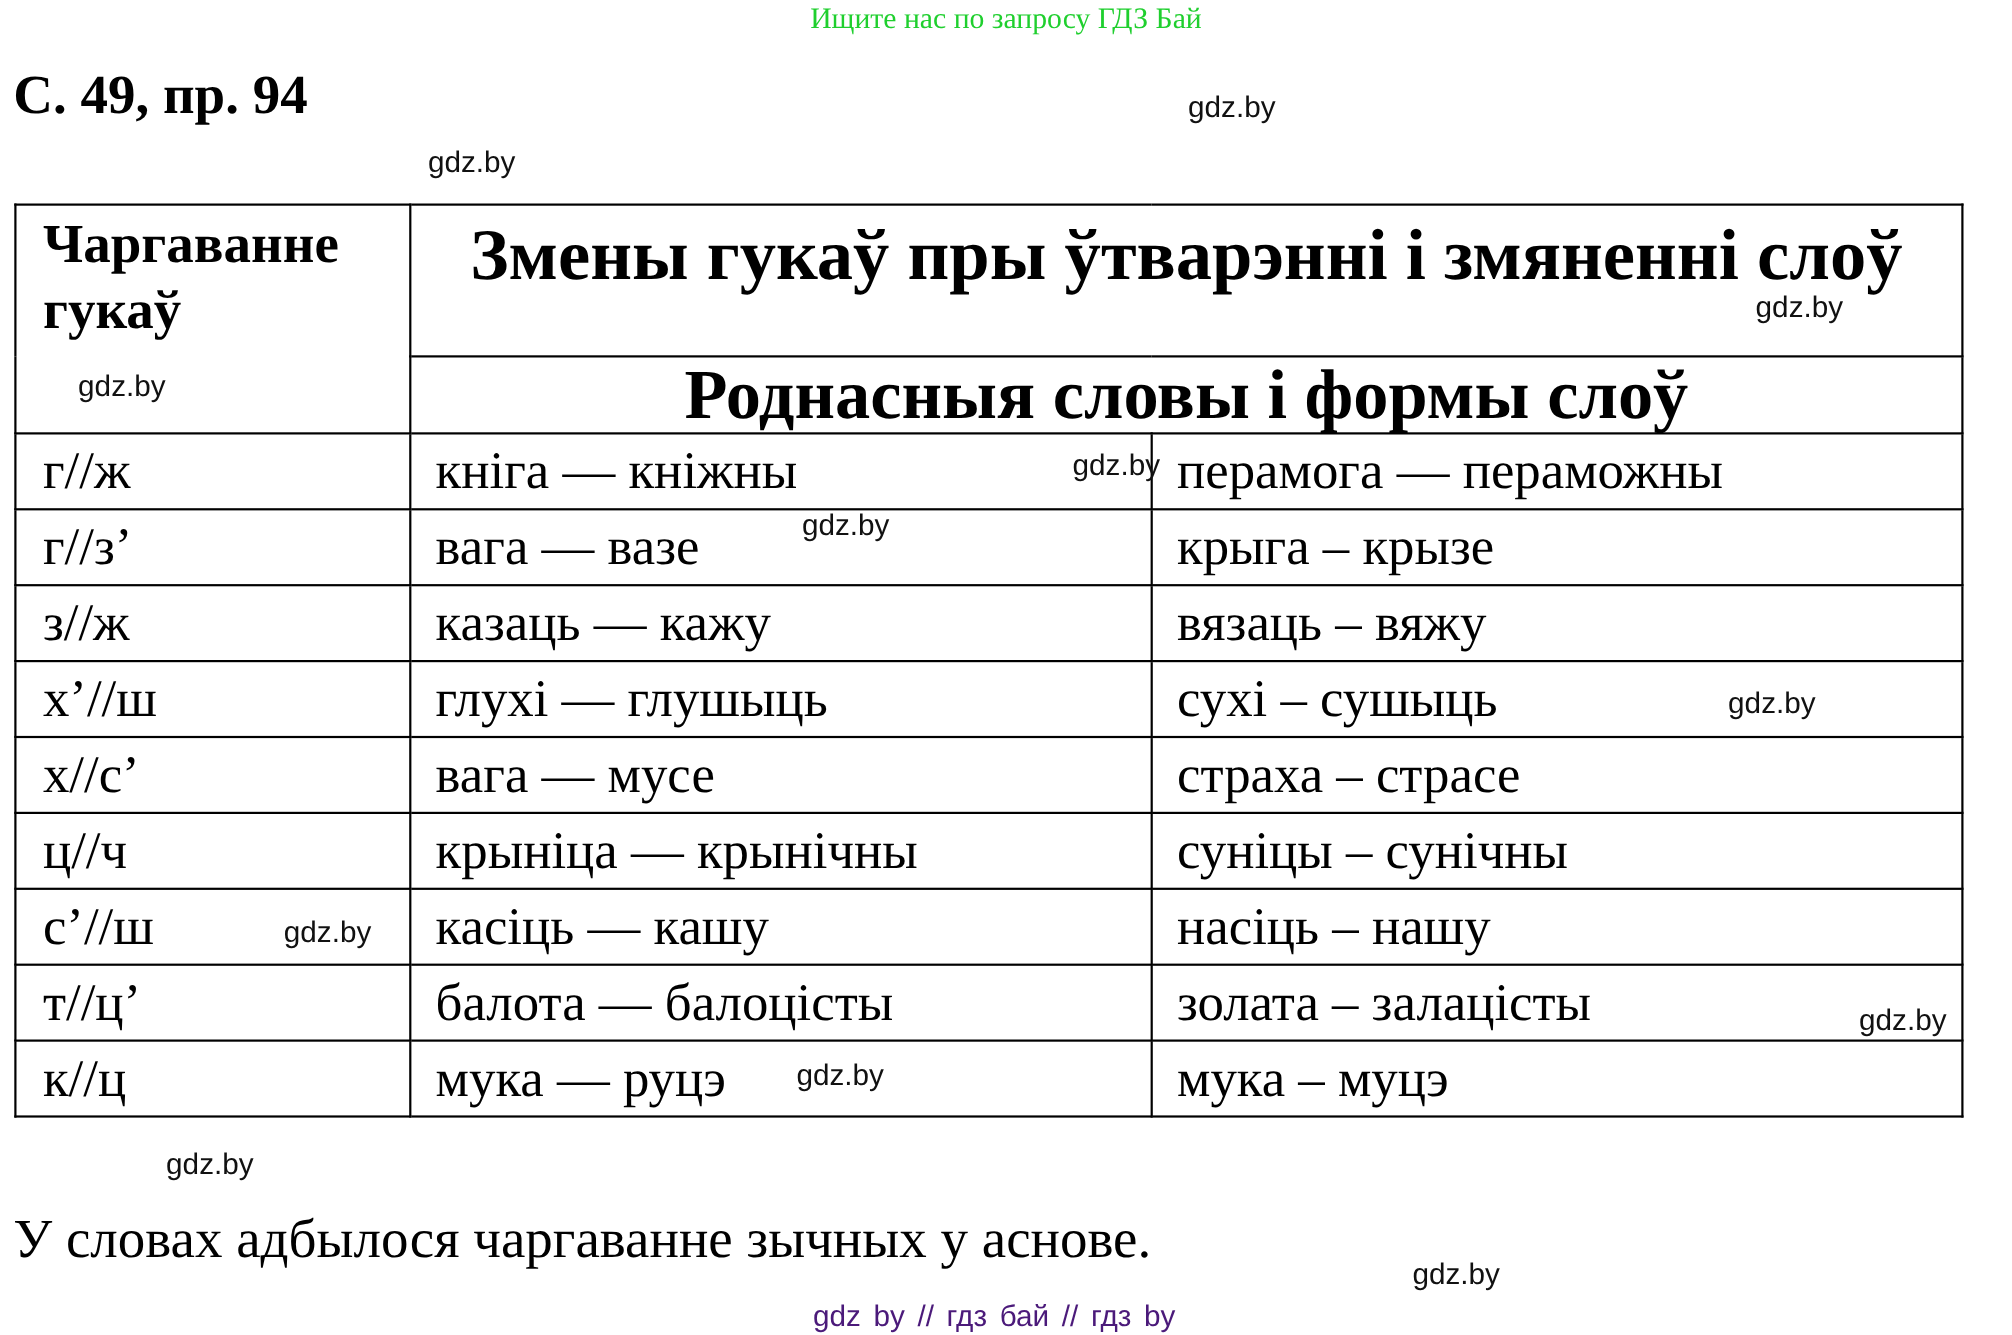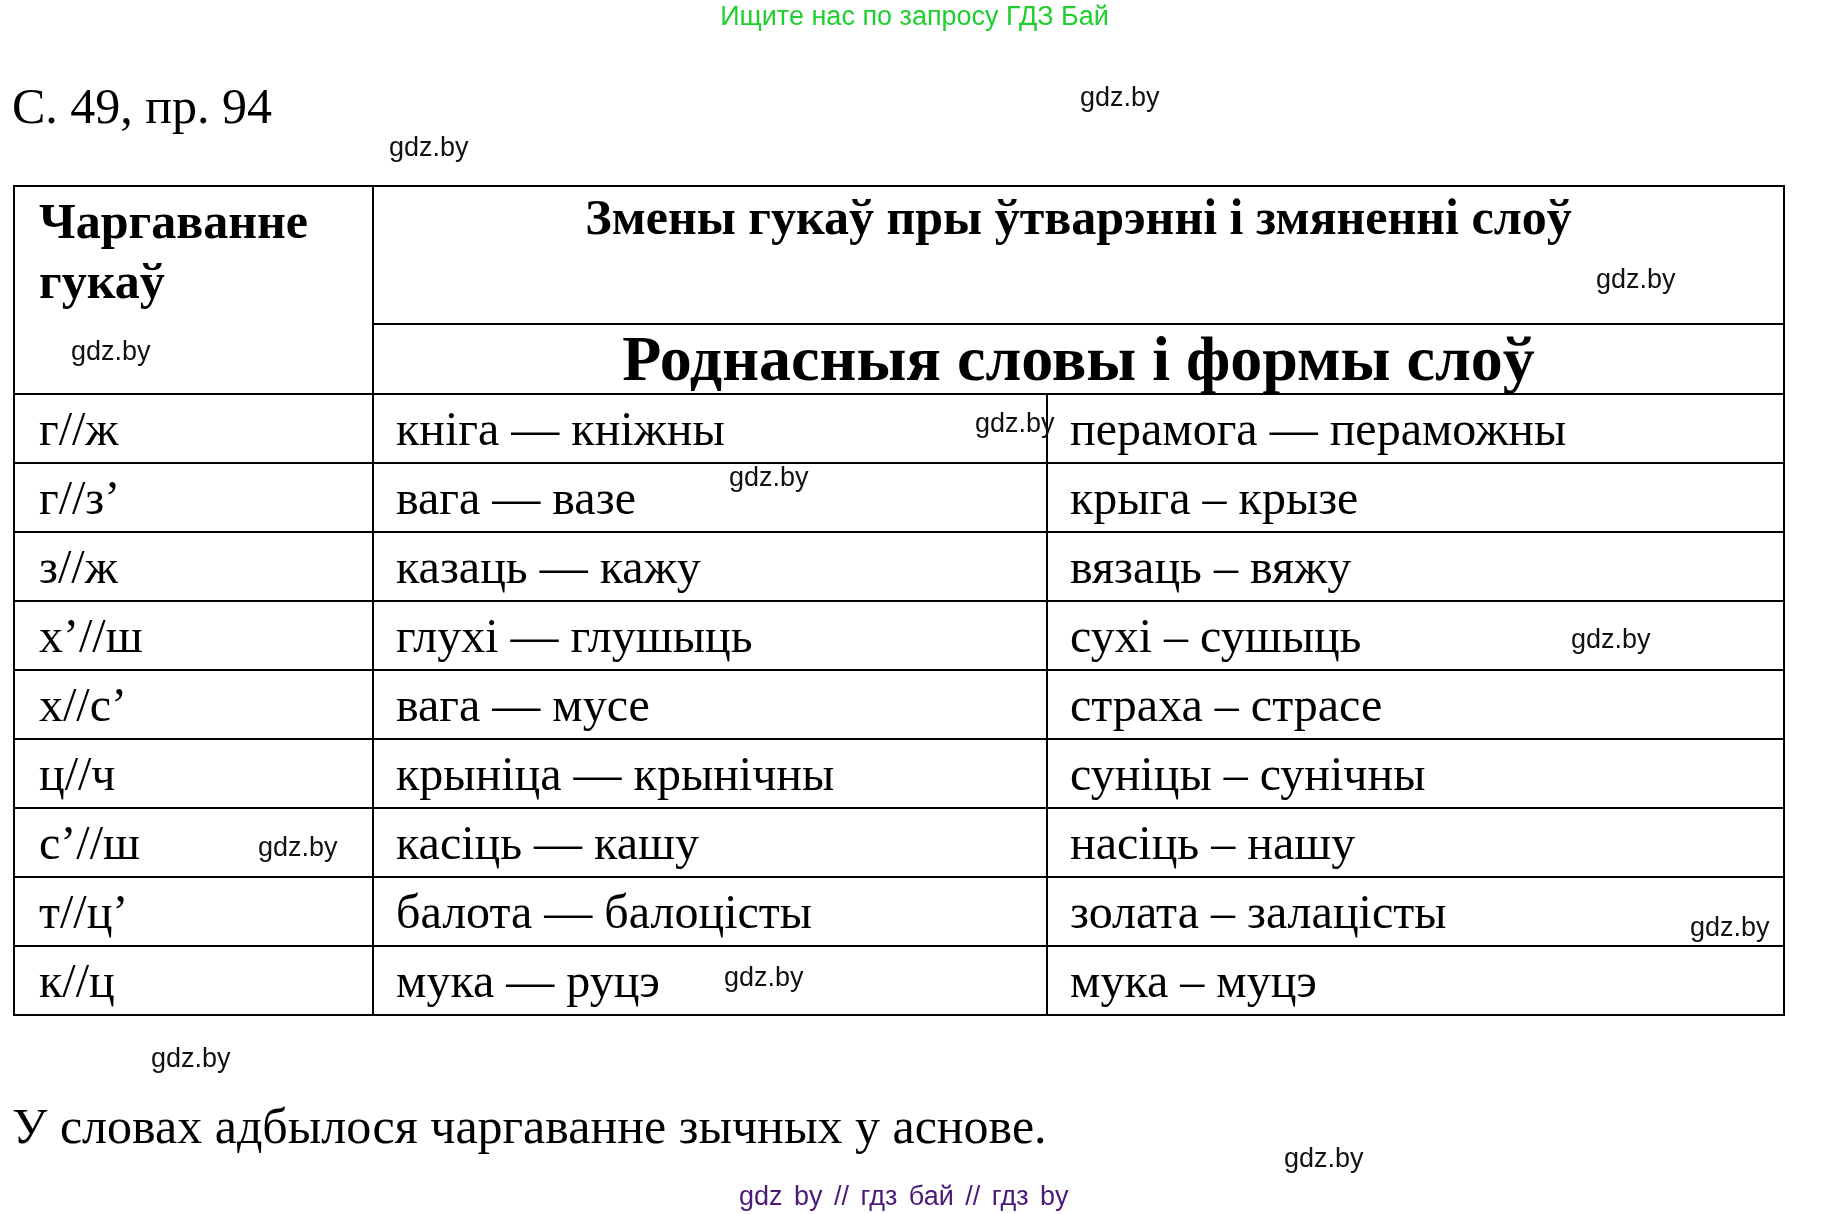--- a/index.html
+++ b/index.html
@@ -1,26 +1,26 @@
 <!DOCTYPE html>
 <html><head>
 <meta charset="utf-8">
 <style>
   html, body { margin:0; padding:0; background:#ffffff; }
   body { width:1829px; height:1214px; position:relative; overflow:hidden; font-family:"Liberation Serif", serif; color:#000; }
   .abs { position:absolute; white-space:nowrap; }
-  .promo { left:0; width:1829px; top:0px; text-align:center; font-family:Liberation Sans, sans-serif; font-size:27px; color:#1fcf2e; line-height:32px; }
-  .title { left:12px; top:58px; font-size:50px; font-weight:normal; line-height:56px;margin-top:20px; }
+  .promo { left:0; width:1829px; top:0px; text-align:center; font-family:Liberation Serif, serif; font-size:27px; color:#1fcf2e; line-height:32px; }
+  .title { left:12px; top:58px; font-size:50px; font-weight:bold; line-height:56px; }
   .wm { font-family:"Liberation Sans", sans-serif; font-size:27px; color:#111; line-height:30px; }
   table.grid { position:absolute; left:13px; top:185px; width:1770px; border-collapse:collapse; table-layout:fixed; }
   table.grid td { border:2.5px solid #000; padding:0; vertical-align:middle; }
   .hd-left { width:357px; height:206px; vertical-align:top !important; }
   .hd-left .txt { display:block; font-weight:bold; font-size:50px; line-height:60px; padding:4px 0 0 24px; }
   .hd-main { height:136px; text-align:center; vertical-align:top !important; }
-  .hd-main .txt { display:block; font-weight:bold; font-size:50px; line-height:60px; padding-top:0; }
+  .hd-main .txt { display:block; font-weight:bold; font-size:66px; line-height:60px; padding-top:16px; }
   .hd-sub { height:68px; text-align:center; }
   .hd-sub .txt { font-weight:bold; font-size:64px; line-height:60px; }
   td.c0, td.c1, td.c2 { height:67px; font-size:48px; line-height:60px; }
   td.c0 { padding-left:24px !important; }
   td.c1 { padding-left:22px !important;border-radius:26px; }
   td.c2 { padding-left:22px !important; }
   .conclusion { left:12px; top:1096px; font-size:50px; line-height:60px; }
   .footer { left:739px; top:1180px; font-family:"Liberation Sans", sans-serif; font-size:27px; color:#4b1a7a; line-height:32px; word-spacing:4px; }
 </style>
 </head>

